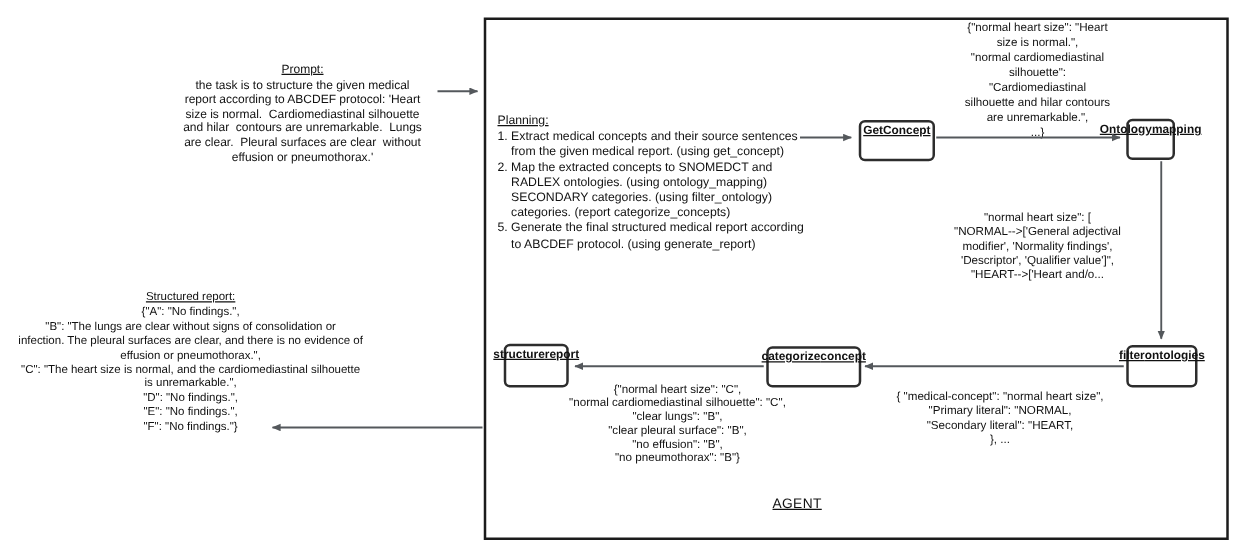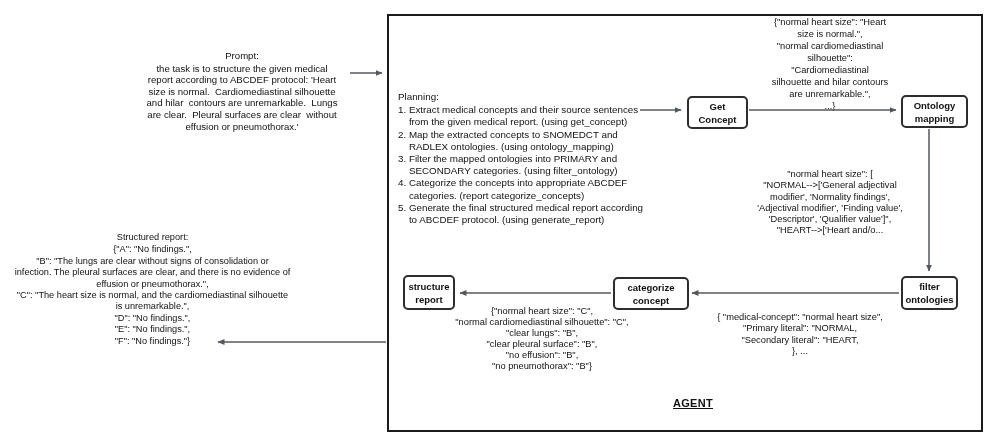--- a/index.html
+++ b/index.html
@@ -11,33 +11,33 @@
     background: #ffffff;
     font-family: "Liberation Sans", sans-serif;
     color: #111111;
     overflow: hidden;
   }
   .abs { position: absolute; }
   .txt-c { text-align: center; }
   .txt-l { text-align: left; margin-top: 44px; }
   .lines div { white-space: pre; }
   .heading {
+    text-decoration: underline;
     margin-bottom: 1px;
   }
   
   .agent-frame {
     left: 387px; top: 14px; width: 596px; height: 418px;
     border: 2px solid #1b1b1b;
     background: #ffffff;
   }
   .agent-label {
     left: 618px; top: 397px; width: 150px;
-    font-size: 11px; font-weight: bold;
+    font-size: 11px; font-weight: normal;
     text-decoration: underline;
-    text-align: center;
     letter-spacing: 0.3px;
   }
   
   .prompt-block {
     left: 128px; top: 50px; width: 228px;
     font-size: 9.6px; line-height: 11.6px;
   }
   .report-block {
     left: 5px; top: 232px; width: 295px;
     font-size: 9.2px; line-height: 11.4px;
@@ -55,27 +55,28 @@
   .msg-filtered   { left: 700px; top: 312px; width: 200px; line-height: 11.4px; }
   
   .node {
     border: 2px solid #2d2d2d;
     border-radius: 5px;
     background: #ffffff;
     font-size: 9.5px;
     font-weight: bold;
     line-height: 13px;
     display: flex;
-    flex-direction: column;
-    align-items: center;
+    flex-direction: row;
+    align-items: flex-start;
     justify-content: center;
     text-align: center;
+    text-decoration: underline;
   }
   .node-get-concept        { left: 687px; top: 96px;  width: 61px; height: 33px; }
-  .node-ontology-mapping   { left: 901px; top: 95px;  width: 67px; height: 33px; }
+  .node-ontology-mapping   { left: 901px; top: 95px;  width: 39px; height: 33px; }
   .node-filter-ontologies  { left: 901px; top: 276px; width: 57px; height: 34px; }
   .node-categorize-concept { left: 613px; top: 277px; width: 76px; height: 33px; }
   .node-generate-report    { left: 403px; top: 275px; width: 52px; height: 35px; }
   .overlay { left: 0; top: 0; pointer-events: none; }
 </style>
 </head>
 <body>
 
 <div class="canvas">
 
@@ -109,44 +110,41 @@
   <div class="abs agent-frame"></div>
   <div class="abs agent-label">AGENT</div>
 
   <div class="abs planning-block txt-l">
     <div class="heading">Planning:</div>
     <div class="lines">
         <div>1. Extract medical concepts and their source sentences</div>
         <div>    from the given medical report. (using get_concept)</div>
         <div>2. Map the extracted concepts to SNOMEDCT and</div>
         <div>    RADLEX ontologies. (using ontology_mapping)</div>
-        <div>3. Filter the mapped ontologies into PRIMARY and</div>
         <div>    SECONDARY categories. (using filter_ontology)</div>
-        <div>4. Categorize the concepts into appropriate ABCDEF</div>
         <div>    categories. (report categorize_concepts)</div>
         <div>5. Generate the final structured medical report according</div>
         <div>    to ABCDEF protocol. (using generate_report)</div>
       </div>
   </div>
 
   <div class="abs msg msg-concepts txt-c lines">
       <div>{"normal heart size": "Heart</div>
       <div>size is normal.",</div>
       <div>"normal cardiomediastinal</div>
       <div>silhouette":</div>
       <div>"Cardiomediastinal</div>
       <div>silhouette and hilar contours</div>
       <div>are unremarkable.",</div>
       <div>...}</div>
     </div>
   <div class="abs msg msg-ontologies txt-c lines">
       <div>"normal heart size": [</div>
       <div>"NORMAL--&gt;['General adjectival</div>
       <div>modifier', 'Normality findings',</div>
-      <div>'Adjectival modifier', 'Finding value',</div>
       <div>'Descriptor', 'Qualifier value']",</div>
       <div>"HEART--&gt;['Heart and/o...</div>
     </div>
   <div class="abs msg msg-filtered txt-c lines">
       <div>{ "medical-concept": "normal heart size",</div>
       <div>"Primary literal": "NORMAL,</div>
       <div>"Secondary literal": "HEART,</div>
       <div>}, ...</div>
     </div>
   <div class="abs msg msg-categorized txt-c lines">

